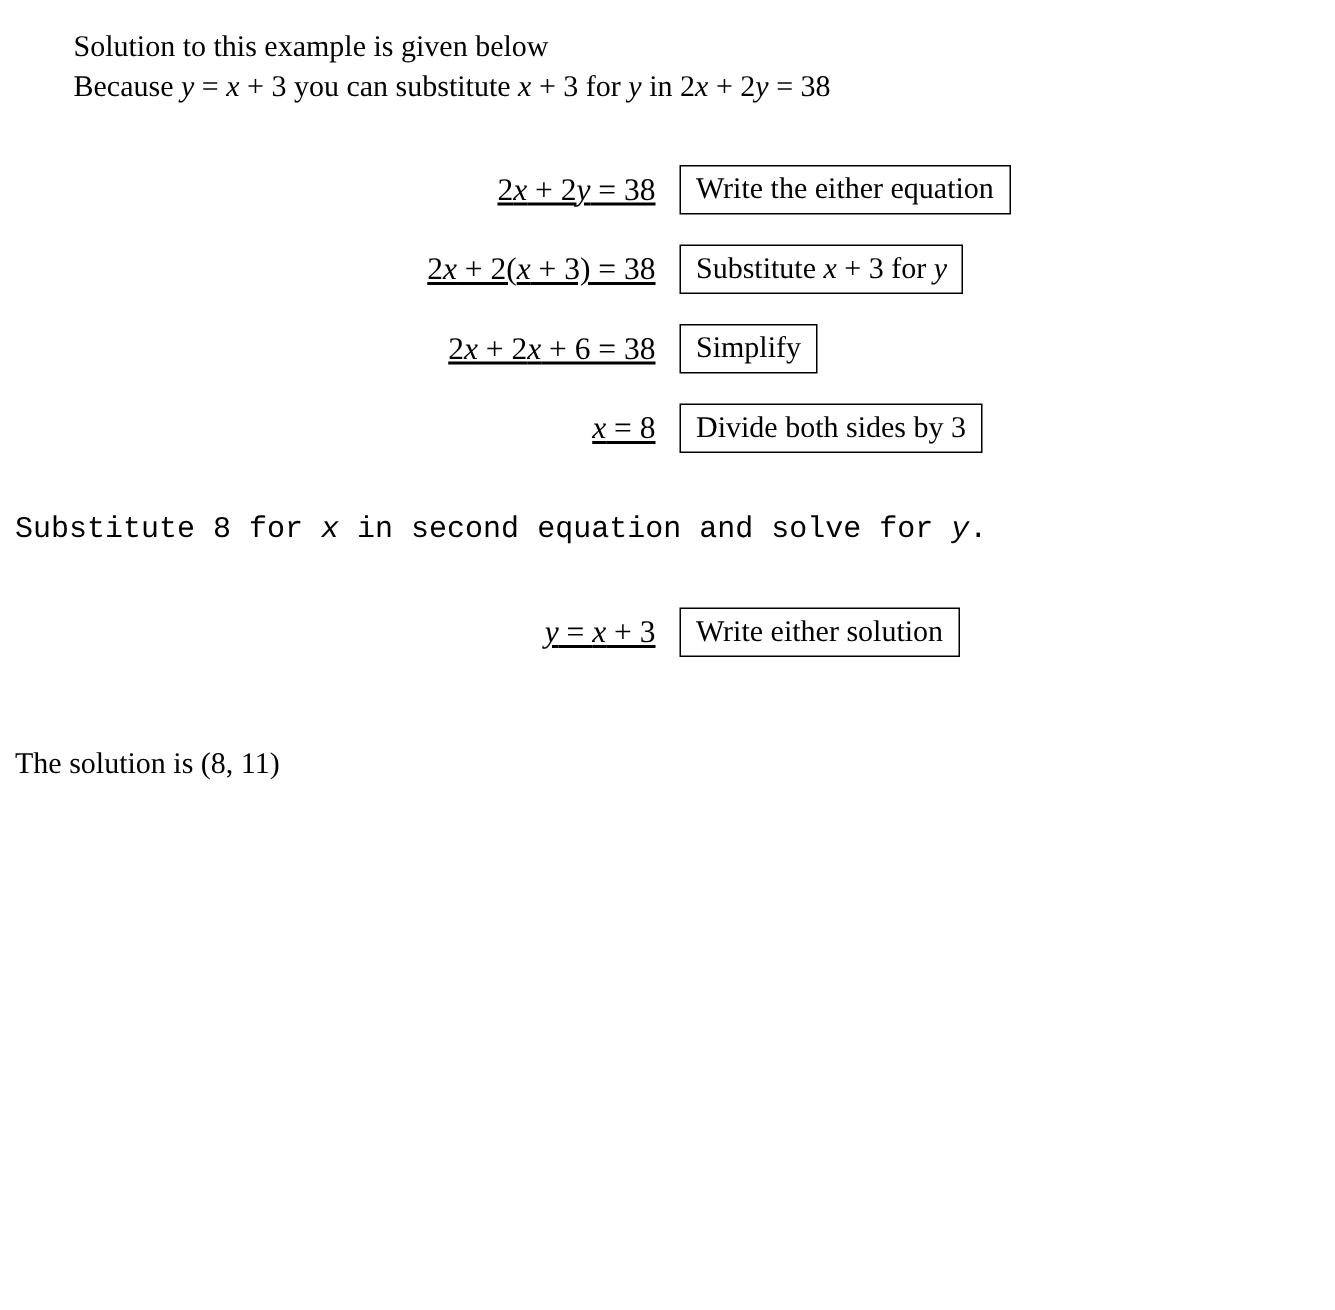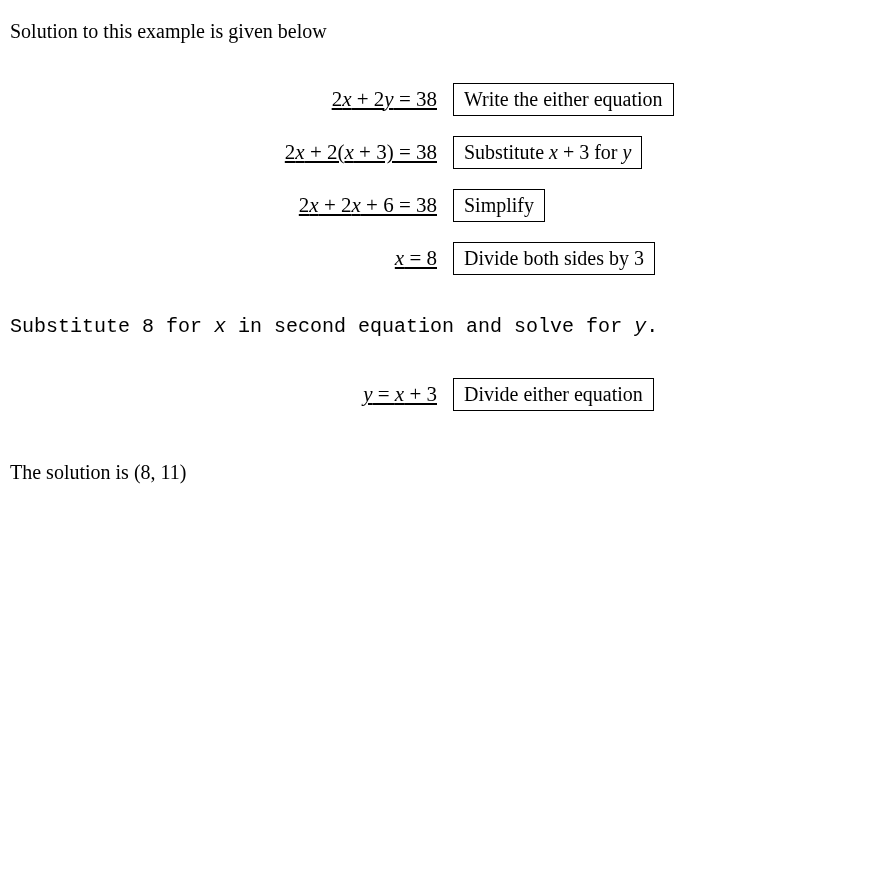--- a/index.html
+++ b/index.html
@@ -14,20 +14,21 @@
       background: #ffffff;
       font-family: "Times New Roman", Times, serif;
       font-size: 20px;
       color: #000000;
       padding: 20px 10px 20px 10px;
     }
 
     .intro-text {
       margin-bottom: 4px;
       font-size: 20px;
+      margin-left: 39px;
     }
 
     .section {
       margin: 30px 0;
     }
 
     .steps-table {
       width: 100%;
       border-collapse: collapse;
       margin: 10px 0;
@@ -60,33 +61,36 @@
       text-align: right;
     }
 
     .section-header {
       font-size: 20px;
       margin: 30px 0 10px 0;
       font-family: Liberation Mono, monospace;
     }
 
     .final {
-      margin-top: 40px;
+      margin-top: 50px;
       font-size: 20px;
     }
 
     em {
       font-style: italic;
     }
   </style>
 </head>
 <body>
 
 <div>
   <p class="intro-text">Solution to this example is given below</p>
+  <p class="intro-text">
+    Because <em>y</em> = <em>x</em> + 3 you can substitute <em>x</em> + 3 for <em>y</em> in 2<em>x</em> + 2<em>y</em> = 38
+  </p>
 </div>
 
 <div class="section">
   <table class="steps-table">
     <tbody>
       <tr>
         <td class="eq-cell">
           2<em>x</em> + 2<em>y</em> = 38
         </td>
         <td class="label-cell">
@@ -126,21 +130,21 @@
 </div>
 
 <div class="section">
   <table class="steps-table">
     <tbody>
       <tr>
         <td class="eq-cell">
           <em>y</em> = <em>x</em> + 3
         </td>
         <td class="label-cell">
-          <span class="label-box">Divide either equation</span>
+          <span class="label-box">Write either solution</span>
         </td>
       </tr>
     </tbody>
   </table>
 </div>
 
 <div class="final">
   <p>The solution is (8, 11)</p>
 </div>
 

